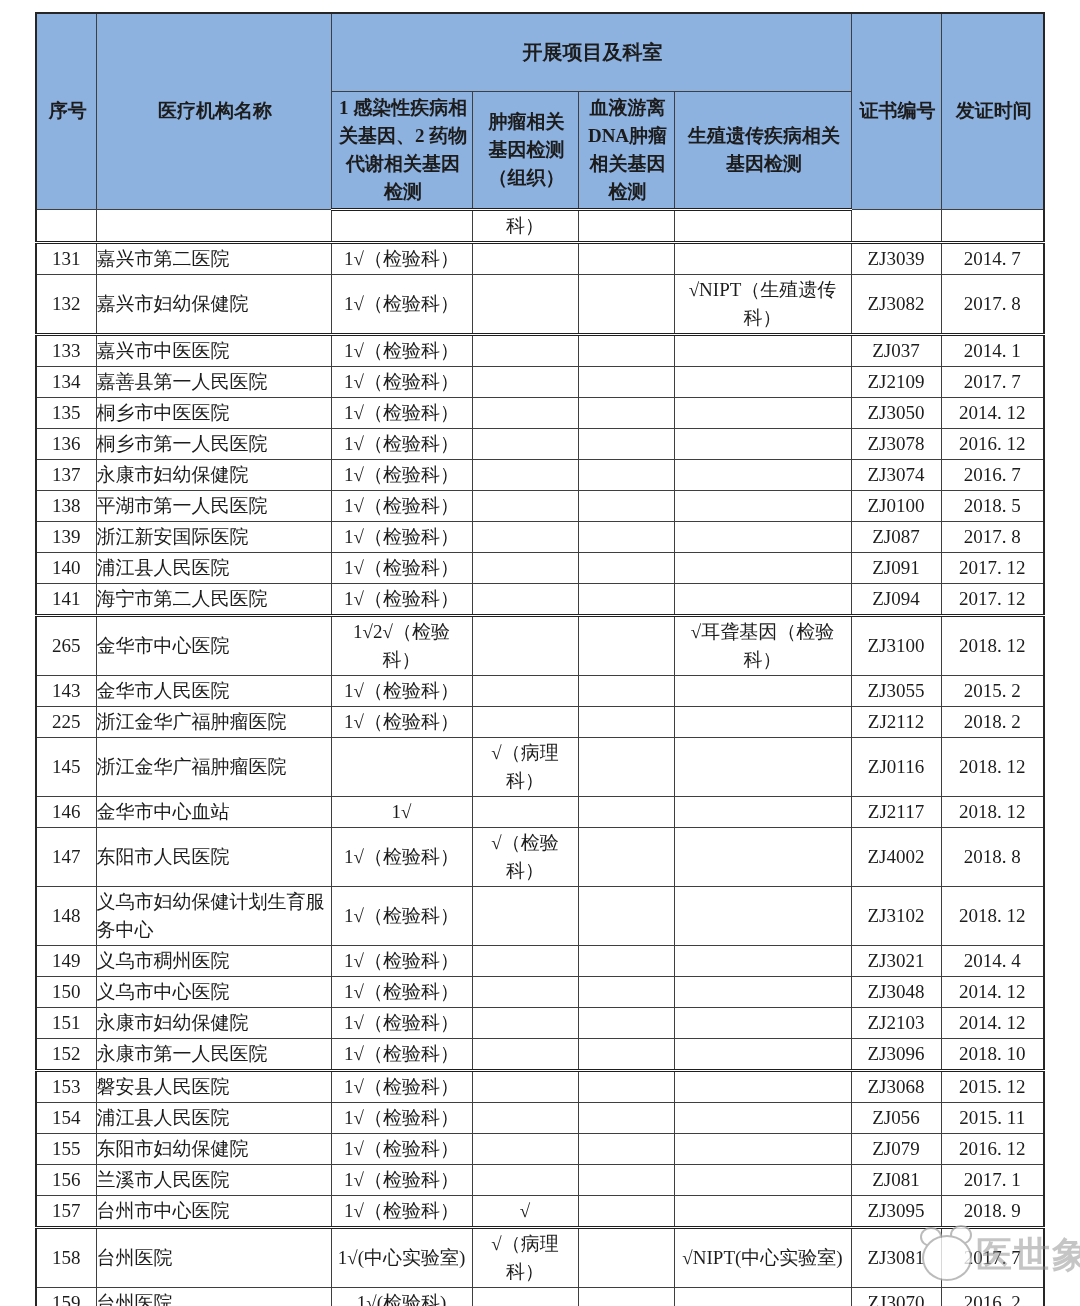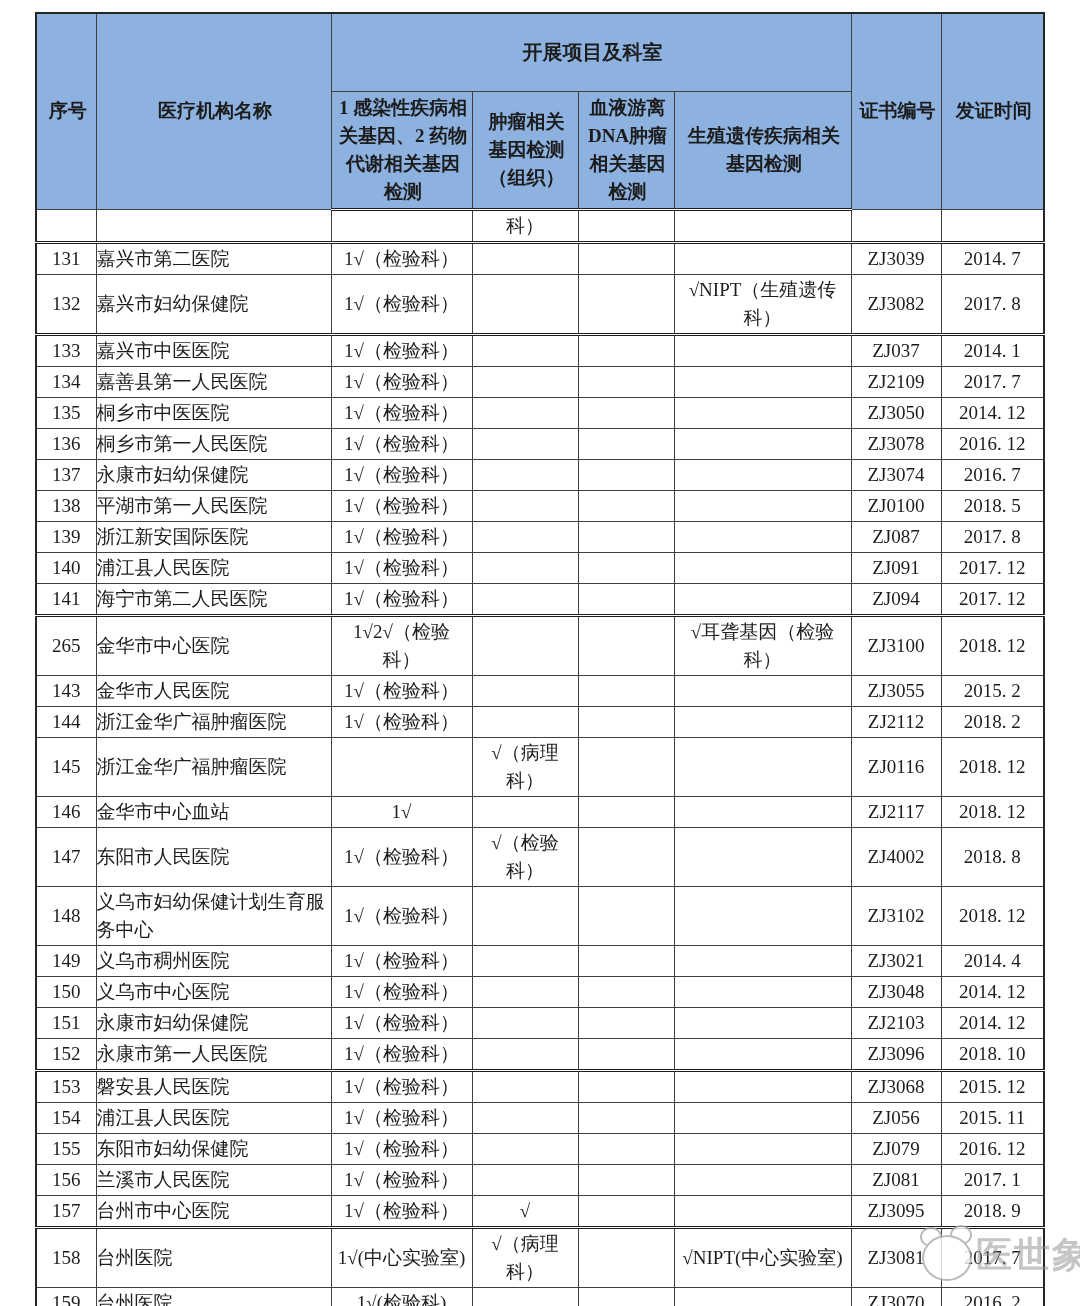--- a/index.html
+++ b/index.html
@@ -235,21 +235,21 @@
     <td>143</td>
     <td class="name">金华市人民医院</td>
     <td>1√（检验科）</td>
     <td></td>
     <td></td>
     <td></td>
     <td>ZJ3055</td>
     <td>2015. 2</td>
   </tr>
         <tr>
-    <td>144</td>
+    <td>225</td>
     <td class="name">浙江金华广福肿瘤医院</td>
     <td>1√（检验科）</td>
     <td></td>
     <td></td>
     <td></td>
     <td>ZJ2112</td>
     <td>2018. 2</td>
   </tr>
         <tr class="tall">
     <td>145</td>

